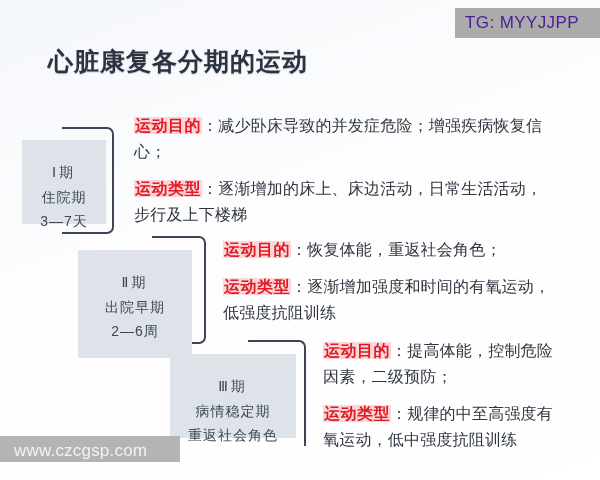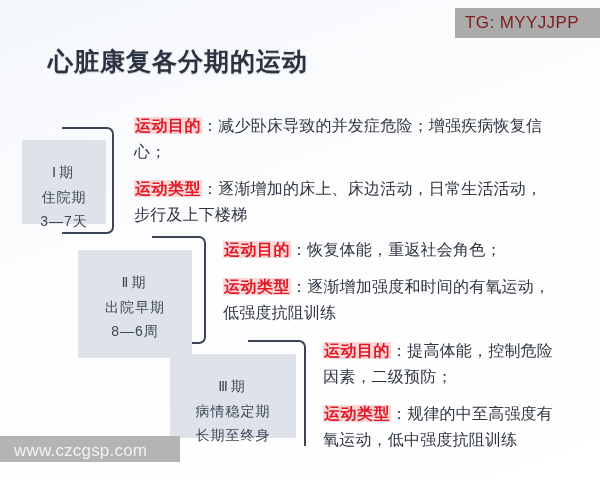--- a/index.html
+++ b/index.html
@@ -22,21 +22,21 @@
   }
 
   
   .wm-tg {
     position: absolute;
     left: 455px;
     top: 8px;
     width: 145px;
     height: 30px;
     background: #ababab;
-    color: #7f1d1d;
+    color: #4c1d95;
     font-size: 17px;
     line-height: 30px;
     padding-left: 10px;
     box-sizing: border-box;
     letter-spacing: 0.4px;
     white-space: nowrap;
   }
   .wm-site {
     position: absolute;
     left: 0px;
@@ -151,27 +151,27 @@
 
   <div class="phase-box" id="box-1">
     <span class="pl roman">Ⅰ期</span>
     <span class="pl">住院期</span>
     <span class="pl">3—7天</span>
   </div>
 
   <div class="phase-box" id="box-2">
     <span class="pl roman">Ⅱ期</span>
     <span class="pl">出院早期</span>
-    <span class="pl">8—6周</span>
+    <span class="pl">2—6周</span>
   </div>
 
   <div class="phase-box" id="box-3">
     <span class="pl roman">Ⅲ期</span>
     <span class="pl">病情稳定期</span>
-    <span class="pl">长期至终身</span>
+    <span class="pl">重返社会角色</span>
   </div>
 
   <div class="txt-block" id="txt-1">
     <span class="txt-line"><span class="lbl">运动目的</span><span class="sep">：</span><span>减少卧床导致的并发症危险；增强疾病恢复信</span></span>
     <span class="txt-line">心；</span>
     <span class="spacer"></span>
     <span class="txt-line"><span class="lbl">运动类型</span><span class="sep">：</span><span>逐渐增加的床上、床边活动，日常生活活动，</span></span>
     <span class="txt-line">步行及上下楼梯</span>
   </div>
 

